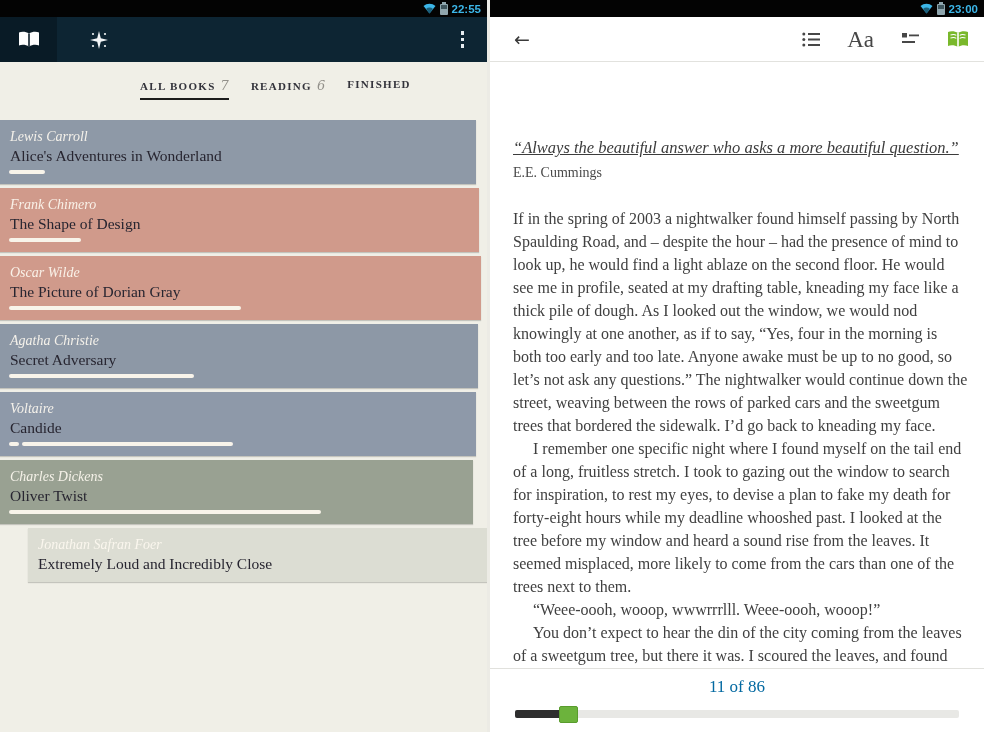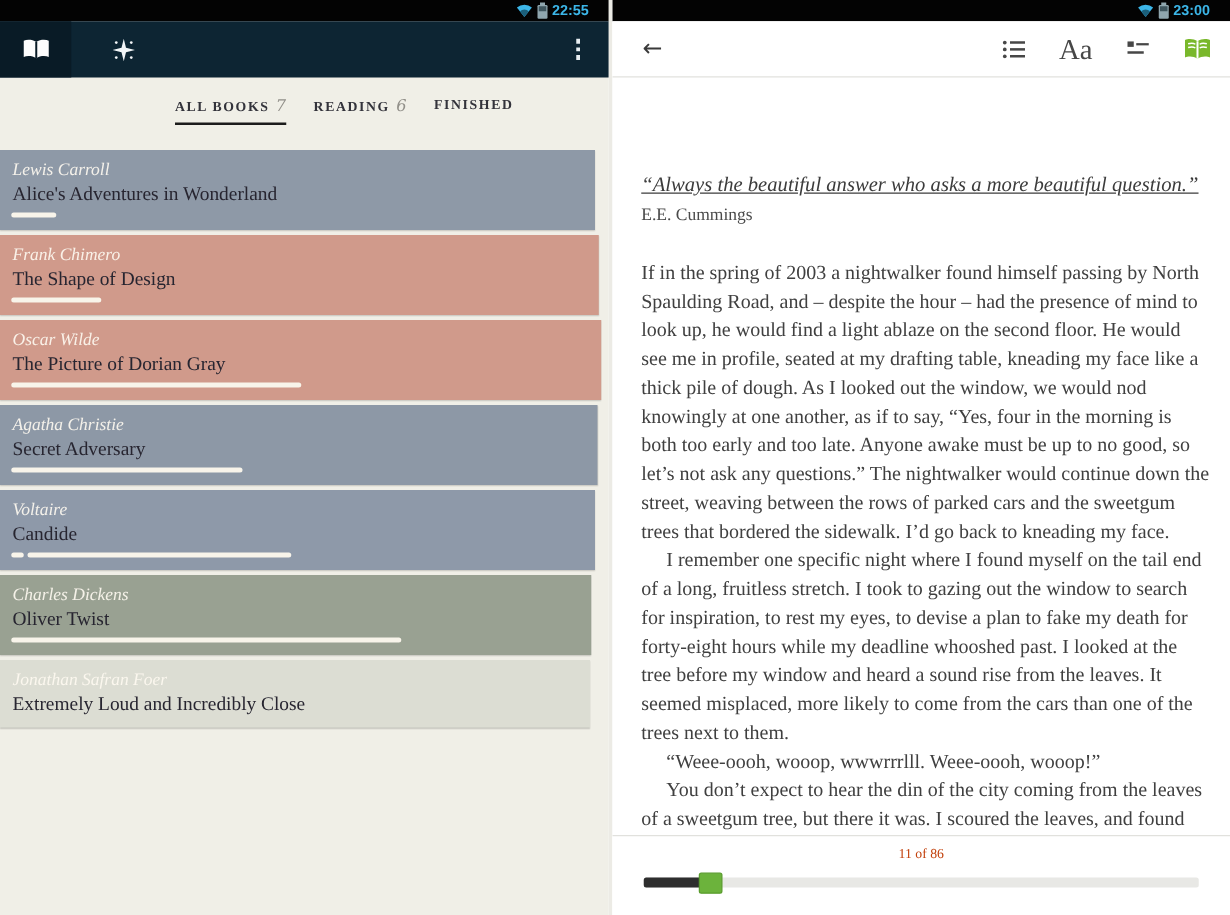--- a/index.html
+++ b/index.html
@@ -1,20 +1,20 @@
 <!DOCTYPE html>
 <html><head>
 <meta charset="utf-8">
 <style>
   * { margin:0; padding:0; box-sizing:border-box; }
   html,body { width:984px; height:732px; overflow:hidden; background:#fff; }
   .screen { display:flex; width:984px; height:732px; font-family:"Liberation Serif", serif; }
 
   
-  .statusbar { height:17px; background:#030303; display:flex; align-items:center; justify-content:flex-end; gap:4px; padding-right:16px; }
+  .statusbar { height:17px; background:#030303; display:flex; align-items:center; justify-content:flex-end; gap:4px; padding-right:6px; }
   .status-time { font-family:"Liberation Sans", sans-serif; font-size:11.5px; font-weight:bold; color:#3cb6e8; }
   .battery { width:8px; height:11px; background:#8fa6ae; border-radius:1px; position:relative; margin-top:1px; }
   .battery::before { content:""; position:absolute; top:-2px; left:2px; width:4px; height:2px; background:#8fa6ae; }
   .battery::after { content:""; position:absolute; top:1px; left:1px; right:1px; height:4px; background:#3f565e; }
 
   
   .panel-left { width:487px; background:#f0efe7; position:relative; overflow:hidden; }
   .toolbar-left { height:45px; background:#0d2533; display:flex; align-items:center; }
   .book-tile { width:57px; height:45px; background:#091b26; display:grid; place-items:center; }
   .sparkle-btn { margin-left:27px; display:grid; place-items:center; width:30px; height:30px; }
@@ -49,21 +49,21 @@
   .icon-btn { display:grid; place-items:center; cursor:pointer; }
 
   .reader { flex:1; padding:0 19px 0 23px; overflow:hidden; }
   .quote { margin-top:76px; font-style:italic; font-size:16.5px; color:#3c3c3c;text-decoration:underline; }
   .attrib { margin-top:7px; font-size:14px; color:#4a4a4a; }
   .body-text { margin-top:26px; width:455px; font-size:16px; line-height:23px; color:#404040; }
   .body-text p { margin:0; }
   .body-text p.indent { text-indent:20px; }
 
   .reader-footer { height:64px; border-top:1px solid #e1e1dd; background:#fff; }
-  .page-ind { text-align:center; font-size:11px; color:#c2410c; margin-top:8px; }
+  .page-ind { text-align:center; font-size:17px; color:#0369a1; margin-top:8px; }
   .slider { position:relative; margin:9px 25px 0 25px; height:17px; }
   .slider-track { position:absolute; top:4px; left:0; right:0; height:8px; background:#e8e8e5; border-radius:2px; }
   .slider-fill { position:absolute; top:4px; left:0; height:8px; background:#2e2e2e; border-radius:2px 0 0 2px; }
   .slider-thumb { position:absolute; top:0; width:19px; height:17px; background:#6cb33c; border:1px solid #599c2d; border-radius:2px; cursor:pointer; }
 </style>
 </head>
 <body>
 
 <div class="screen">
 
@@ -167,21 +167,21 @@
 
         <div class="card" style="background: rgb(153, 161, 146); width: 473px; height: 64px;">
           <div class="card-author">Charles Dickens</div>
           <div class="card-title">Oliver Twist</div>
           <div class="progress">
 
             <span class="bar" style="width: 70%;"></span>
           </div>
         </div>
 
-        <div class="card" style="background: rgb(220, 221, 211); width: 472px; height: 54px;">
+        <div class="card" style="background: rgb(220, 221, 211); width: 472px; height: 54px; margin-left: 28px;">
           <div class="card-author">Jonathan Safran Foer</div>
           <div class="card-title">Extremely Loud and Incredibly Close</div>
 
         </div>
       </div>
   </div>
 
   <div class="divider"></div>
 
   <div class="panel-right">

